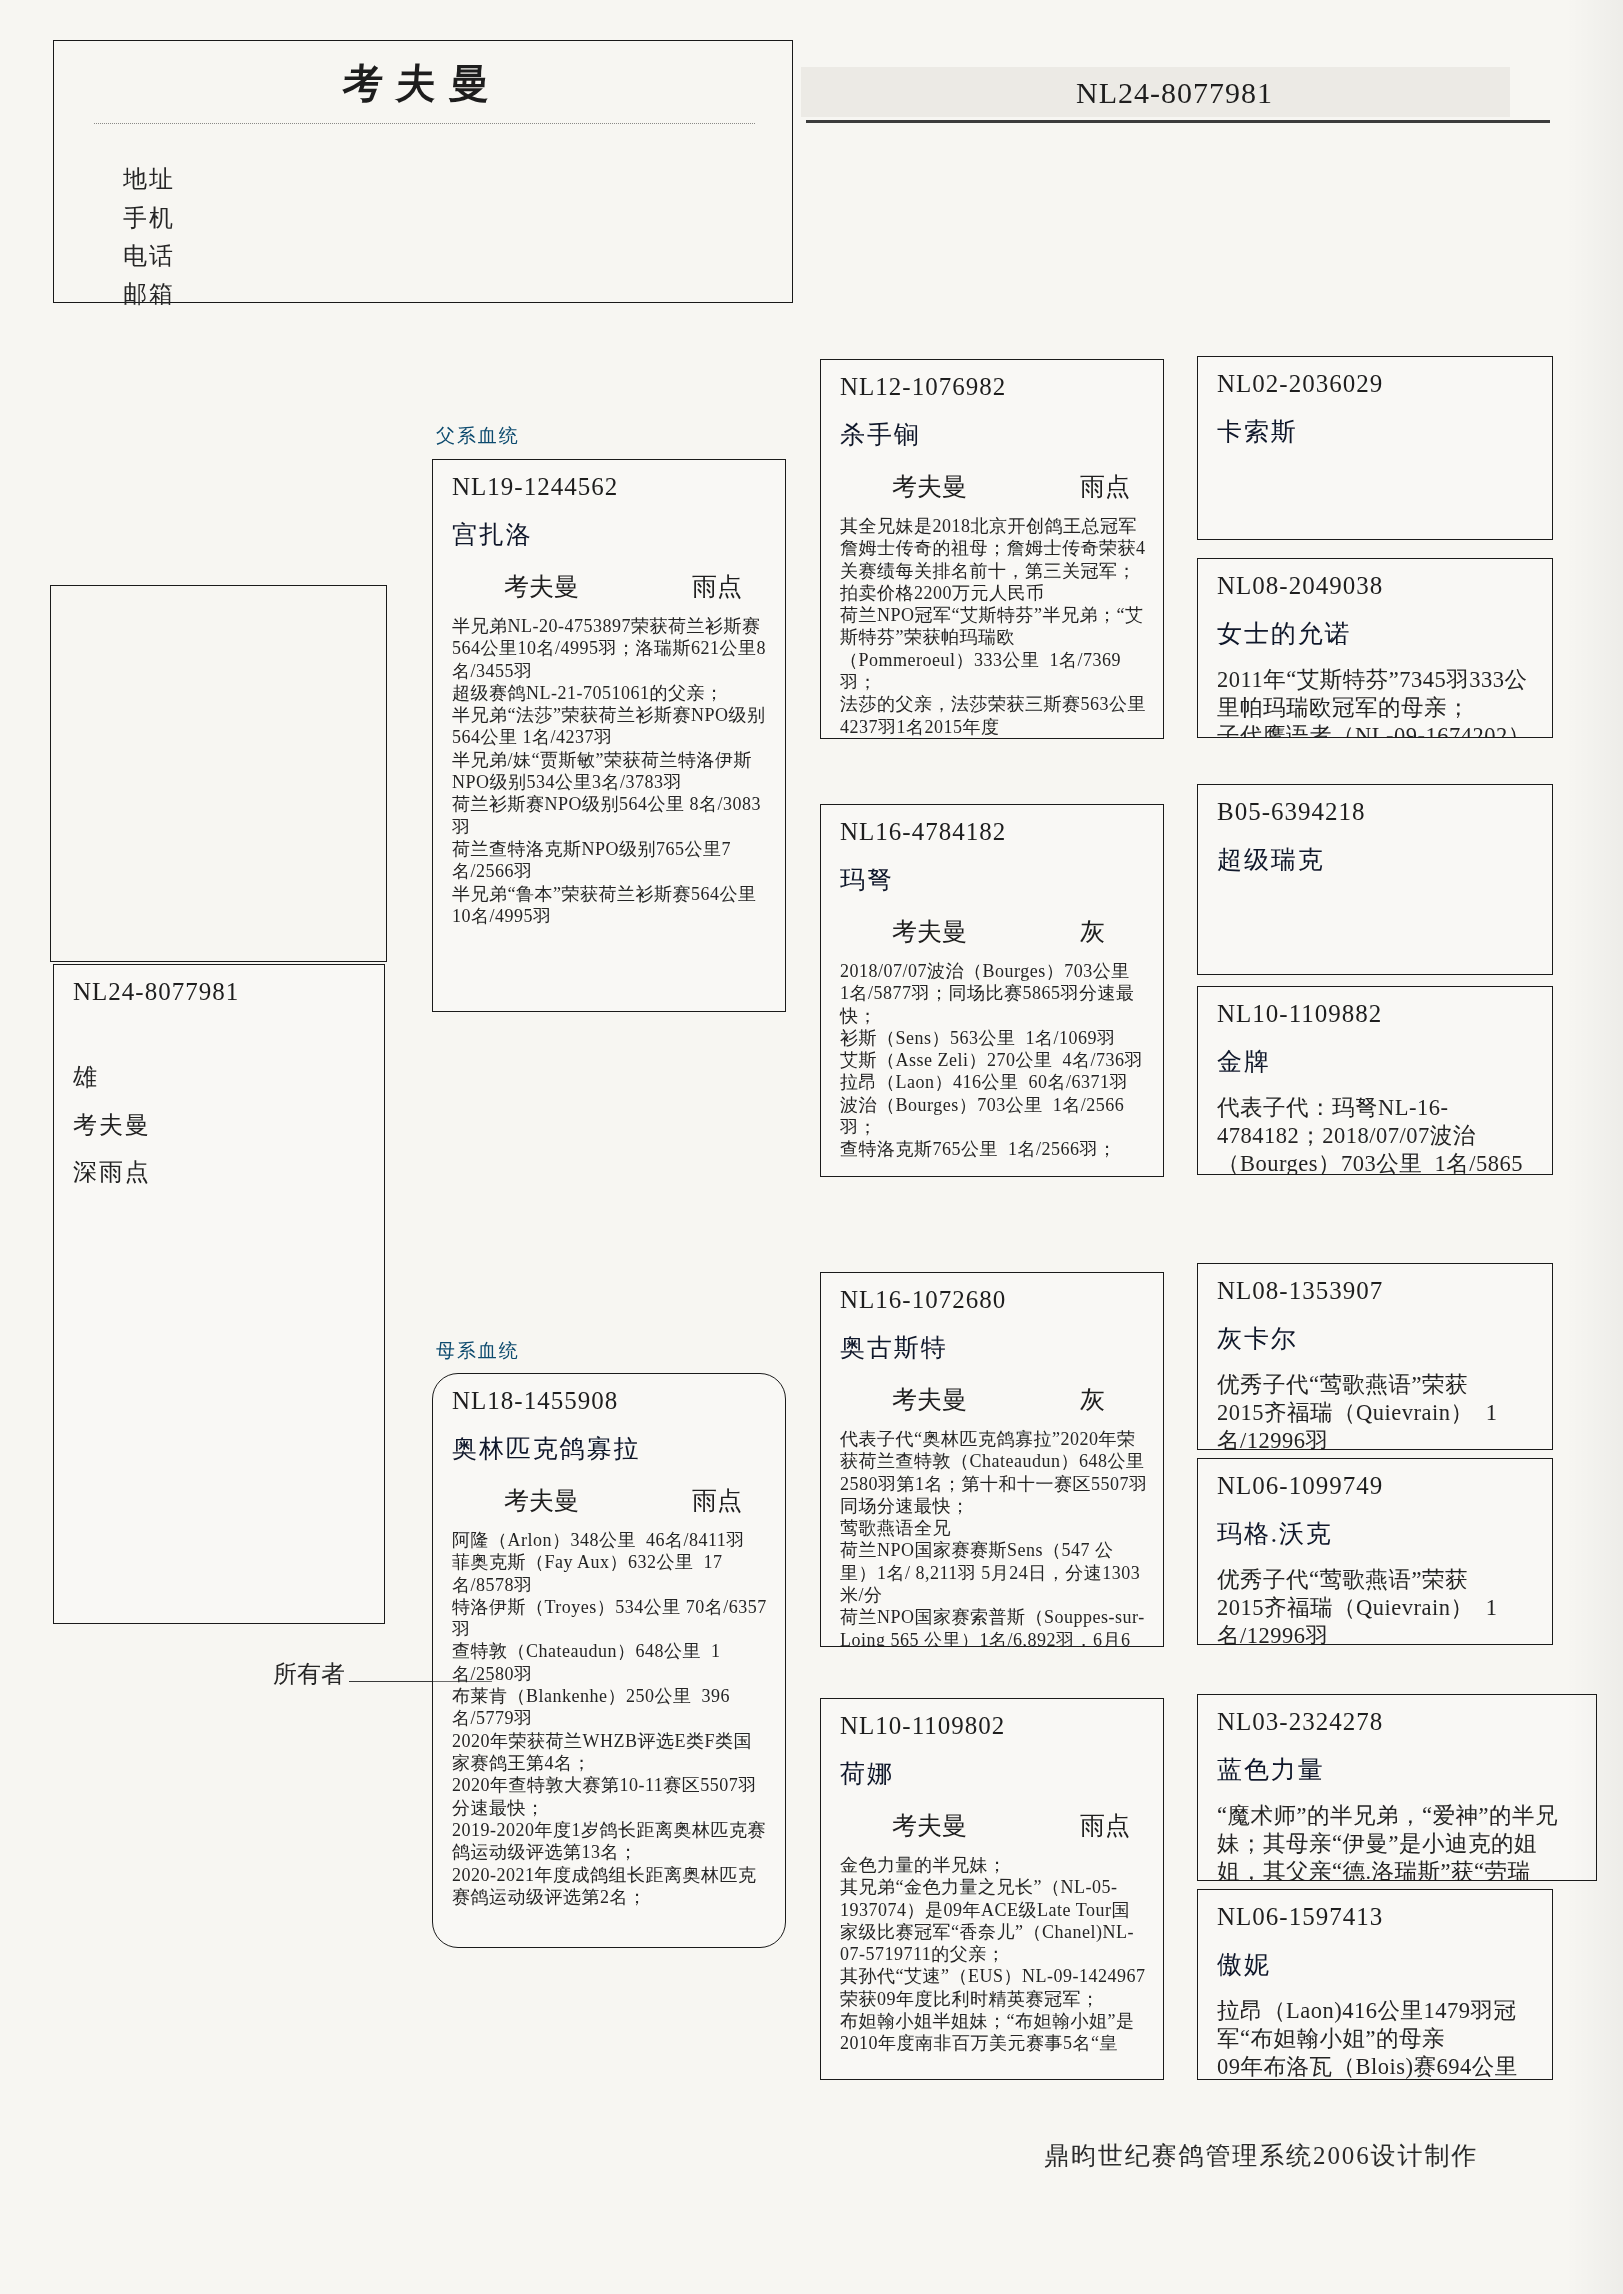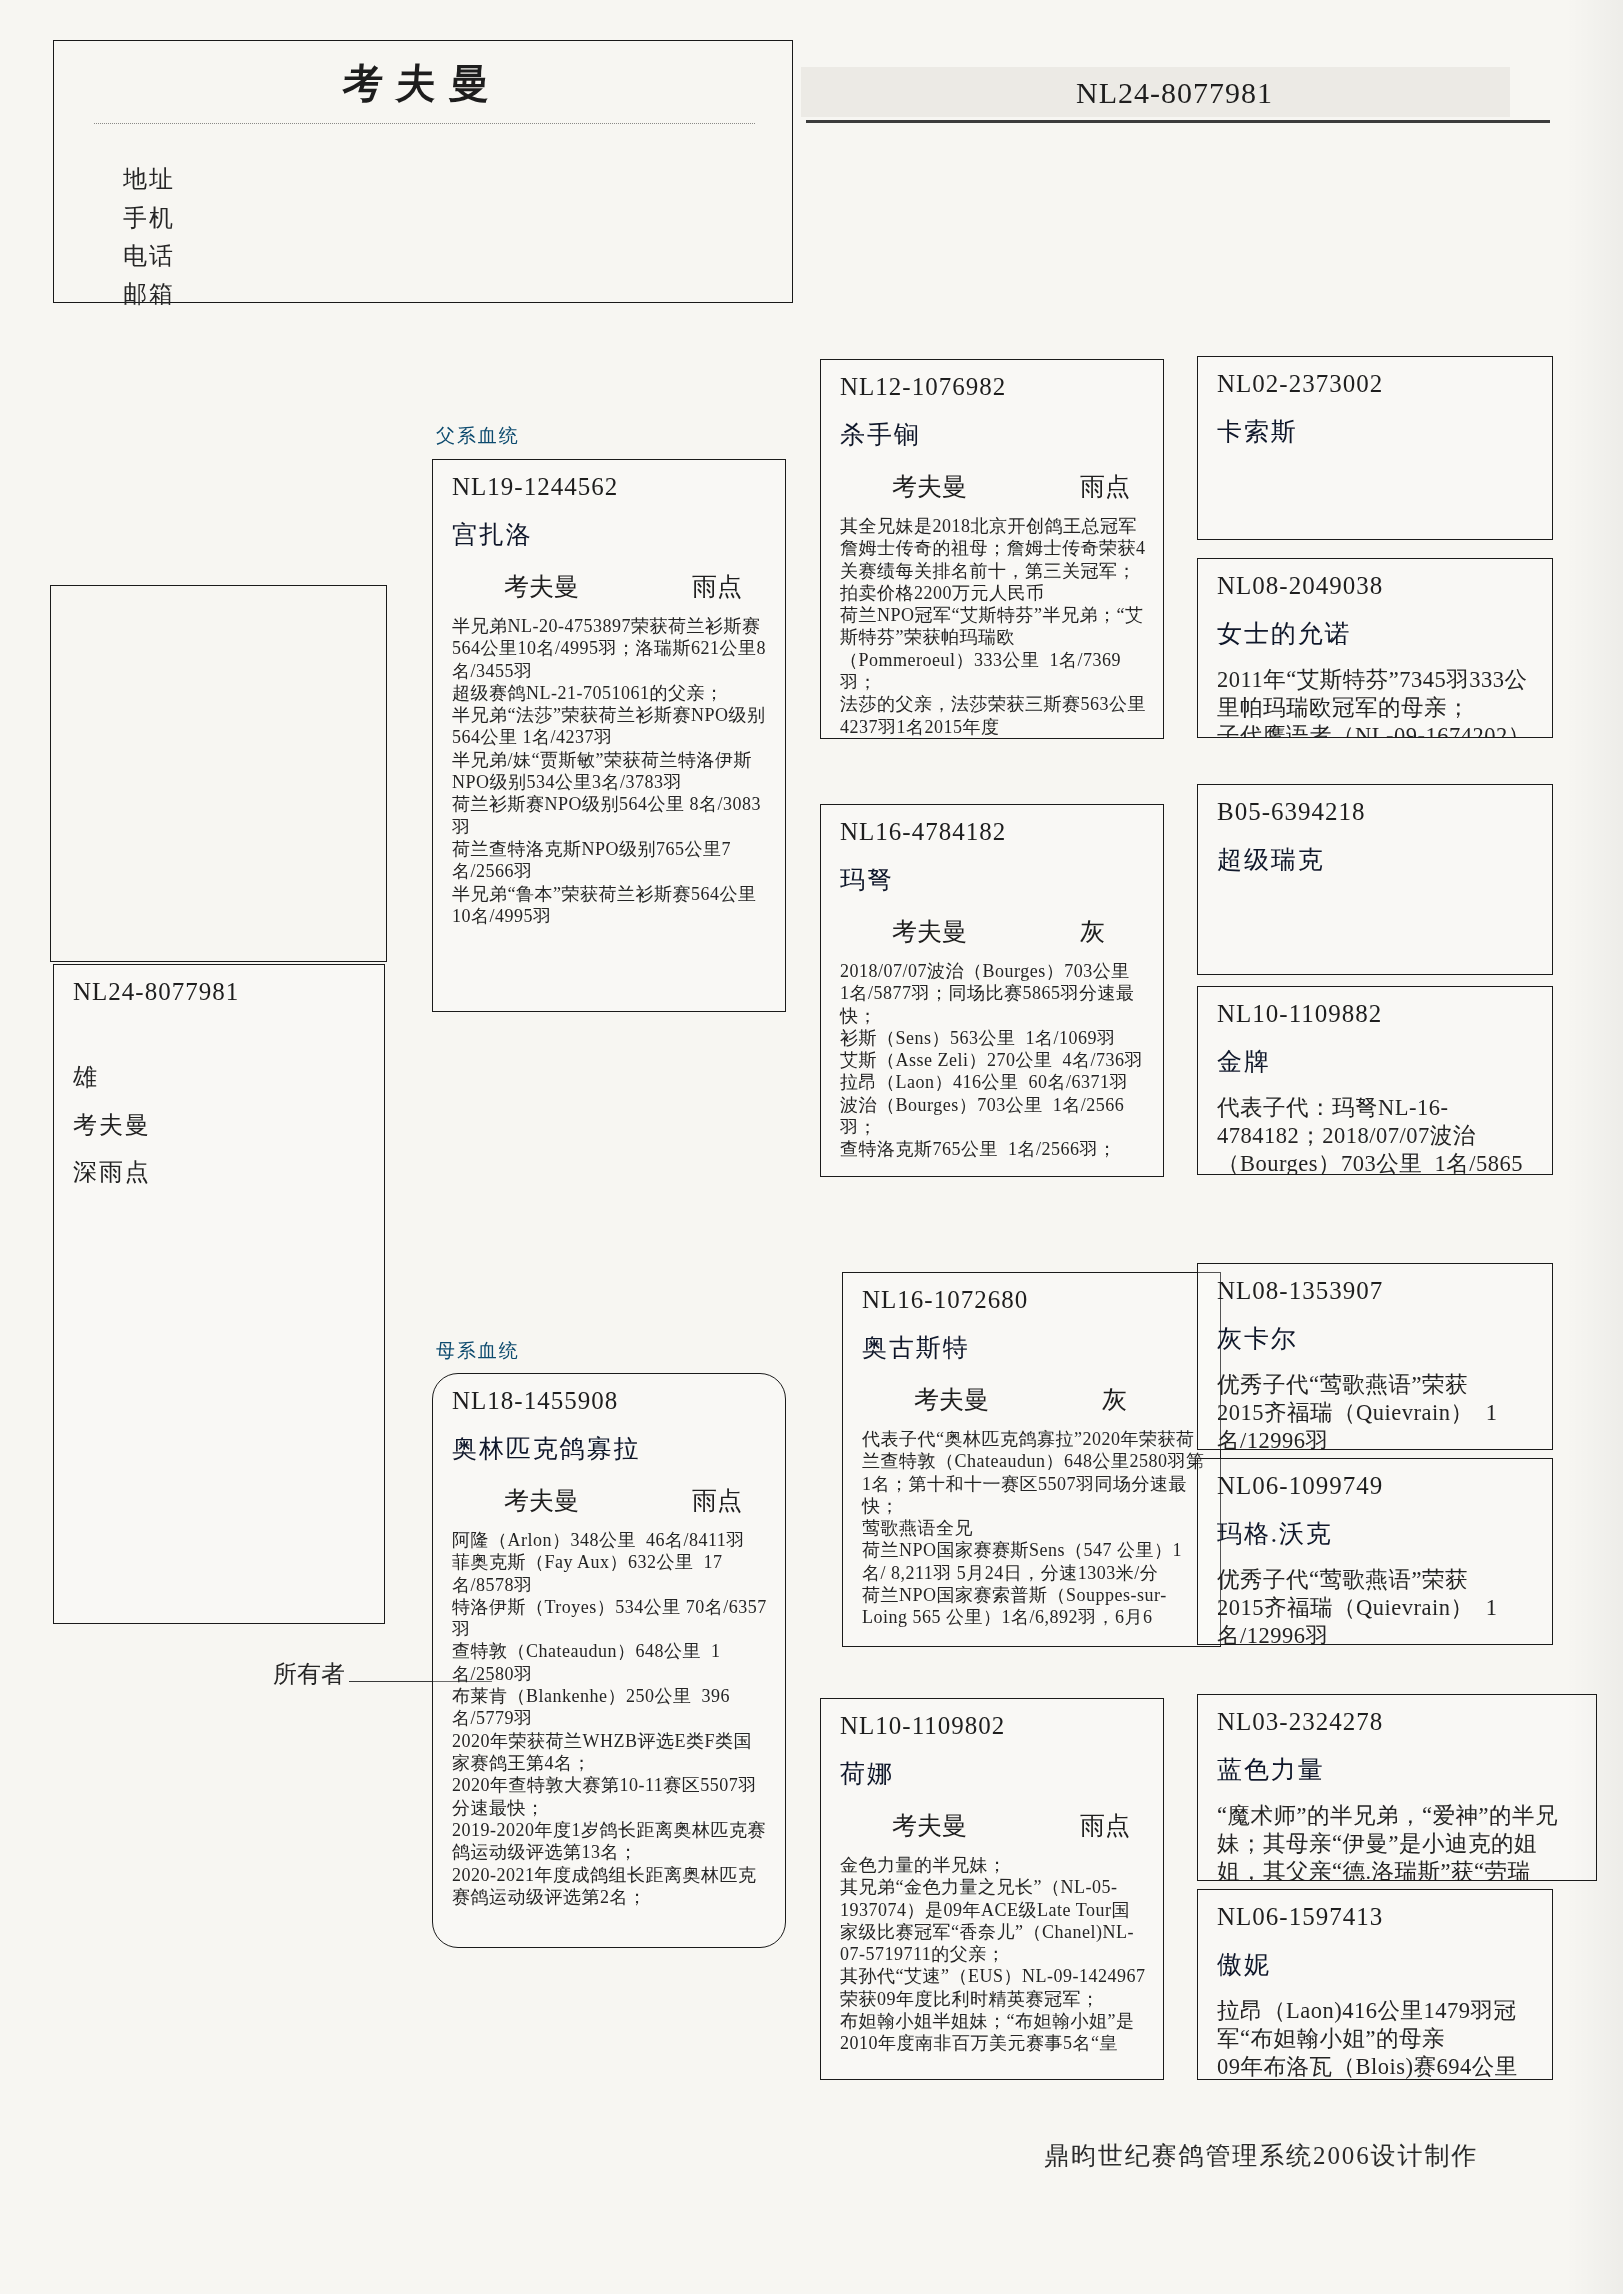--- a/index.html
+++ b/index.html
@@ -139,21 +139,21 @@
       <span class="col2">灰</span>
     </div>
     <div class="bodytxt">2018/07/07波治（Bourges）703公里  1名/5877羽；同场比赛5865羽分速最快；
 衫斯（Sens）563公里  1名/1069羽
 艾斯（Asse Zeli）270公里  4名/736羽
 拉昂（Laon）416公里  60名/6371羽
 波治（Bourges）703公里  1名/2566羽；
 查特洛克斯765公里  1名/2566羽；</div>
   </div>
 
-  <div class="bx" style="left:820px;top:1272px;width:379px;height:375px;margin-left:22px;">
+  <div class="bx" style="left:820px;top:1272px;width:344px;height:375px;">
     <div class="ring">NL16-1072680</div>
     <div class="name">奥古斯特</div>
     <div class="strain-row">
       <span>考夫曼</span>
       <span class="col2">灰</span>
     </div>
     <div class="bodytxt">代表子代“奥林匹克鸽寡拉”2020年荣获荷兰查特敦（Chateaudun）648公里2580羽第1名；第十和十一赛区5507羽同场分速最快；
 莺歌燕语全兄
 荷兰NPO国家赛赛斯Sens（547 公里）1名/ 8,211羽 5月24日，分速1303米/分
 荷兰NPO国家赛索普斯（Souppes-sur-Loing 565 公里）1名/6,892羽，6月6</div>
@@ -166,21 +166,21 @@
       <span>考夫曼</span>
       <span class="col2">雨点</span>
     </div>
     <div class="bodytxt">金色力量的半兄妹；
 其兄弟“金色力量之兄长”（NL-05-1937074）是09年ACE级Late Tour国家级比赛冠军“香奈儿”（Chanel)NL-07-5719711的父亲；
 其孙代“艾速”（EUS）NL-09-1424967荣获09年度比利时精英赛冠军；
 布妲翰小姐半姐妹；“布妲翰小姐”是2010年度南非百万美元赛事5名“皇</div>
   </div>
 
   <div class="bx" style="left:1197px;top:356px;width:356px;height:184px;">
-    <div class="ring">NL02-2373002</div>
+    <div class="ring">NL02-2036029</div>
     <div class="name">卡索斯</div>
   </div>
 
   <div class="bx" style="left:1197px;top:558px;width:356px;height:180px;">
     <div class="ring">NL08-2049038</div>
     <div class="name">女士的允诺</div>
     <div class="bodytxt small">2011年“艾斯特芬”7345羽333公里帕玛瑞欧冠军的母亲；
 子代鹰语者（NL-09-1674202）2010年度南非百万美元16名</div>
   </div>
 

